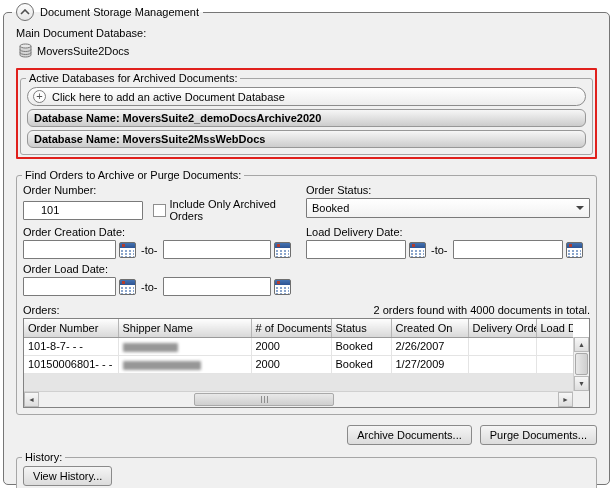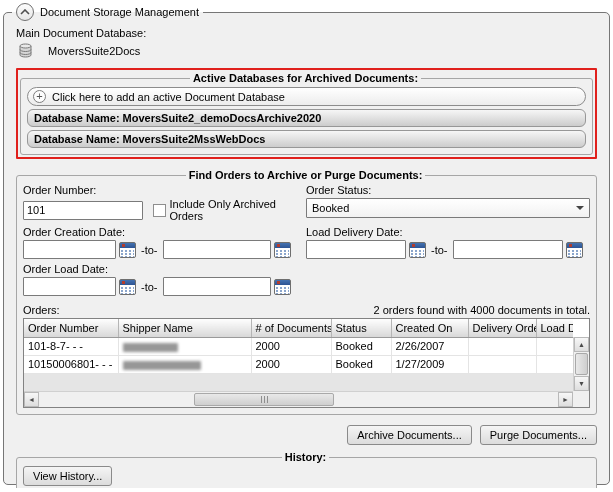--- a/index.html
+++ b/index.html
@@ -21,30 +21,30 @@
     width:18px; height:18px; border:1px solid #707070; border-radius:50%;
     background:linear-gradient(#fdfdfd,#e6e6e6);
     display:flex; align-items:center; justify-content:center; cursor:pointer;
   }
 
   .bold { font-weight:normal; }
   .lbl { font-size:11px; }
 
   
   .main-db { margin-top:4px; }
-  .main-db-row { display:flex; align-items:center; gap:16px; margin:4px 0 0 3px; }
+  .main-db-row { display:flex; align-items:center; gap:5px; margin:4px 0 0 3px; }
 
   
   .red-outline { margin-top:10px; border:2px solid #e0201c; padding:2px; border-radius:1px; }
 
   fieldset.group {
     border:1px solid #a6a6a6; border-radius:3px;
     background:#f0f0f0; padding:3px 6px 6px;
   }
-  fieldset.group > legend { font-weight:bold; padding:0 3px; margin-left:-1px;text-align:center; }
+  fieldset.group > legend { font-weight:normal; padding:0 3px; margin-left:-1px; }
 
   .add-bar {
     height:19px; display:flex; align-items:center; gap:6px; padding:0 5px;
     border:1px solid #8c8c8c; border-radius:10px;
     background:linear-gradient(#ffffff,#ececec); cursor:pointer;
   }
   .plus-circle {
     width:13px; height:13px; border:1px solid #7e7e7e; border-radius:50%;
     display:flex; align-items:center; justify-content:center;
     font-size:11px; line-height:1; color:#555; background:#fdfdfd;
@@ -57,21 +57,21 @@
 
   
   .find-group { margin-top:10px; }
   .cols { display:flex; }
   .col-left { width:283px; flex:0 0 auto; }
   .col-right { flex:1; }
   .mt2{margin-top:2px;} .mt4{margin-top:4px;}
 
   input.txt {
     height:19px; border:1px solid #7a7a7a; background:#fff;
-    font-family:inherit; font-size:11px; padding:1px 3px; border-radius:1px;
+    font-family:inherit; font-size:11px; padding:1px 17px; border-radius:1px;
   }
   .hrow { display:flex; align-items:center; }
   .chk-wrap { display:flex; align-items:center; gap:4px; margin-left:10px; }
   .checkbox { width:13px; height:13px; border:1px solid #8e8e8e; background:#fff; cursor:pointer; }
 
   .select {
     height:20px; border:1px solid #7a7a7a; background:linear-gradient(#ffffff,#f2f2f2);
     display:flex; align-items:center; justify-content:space-between;
     padding:0 5px; cursor:pointer; border-radius:1px;
   }

